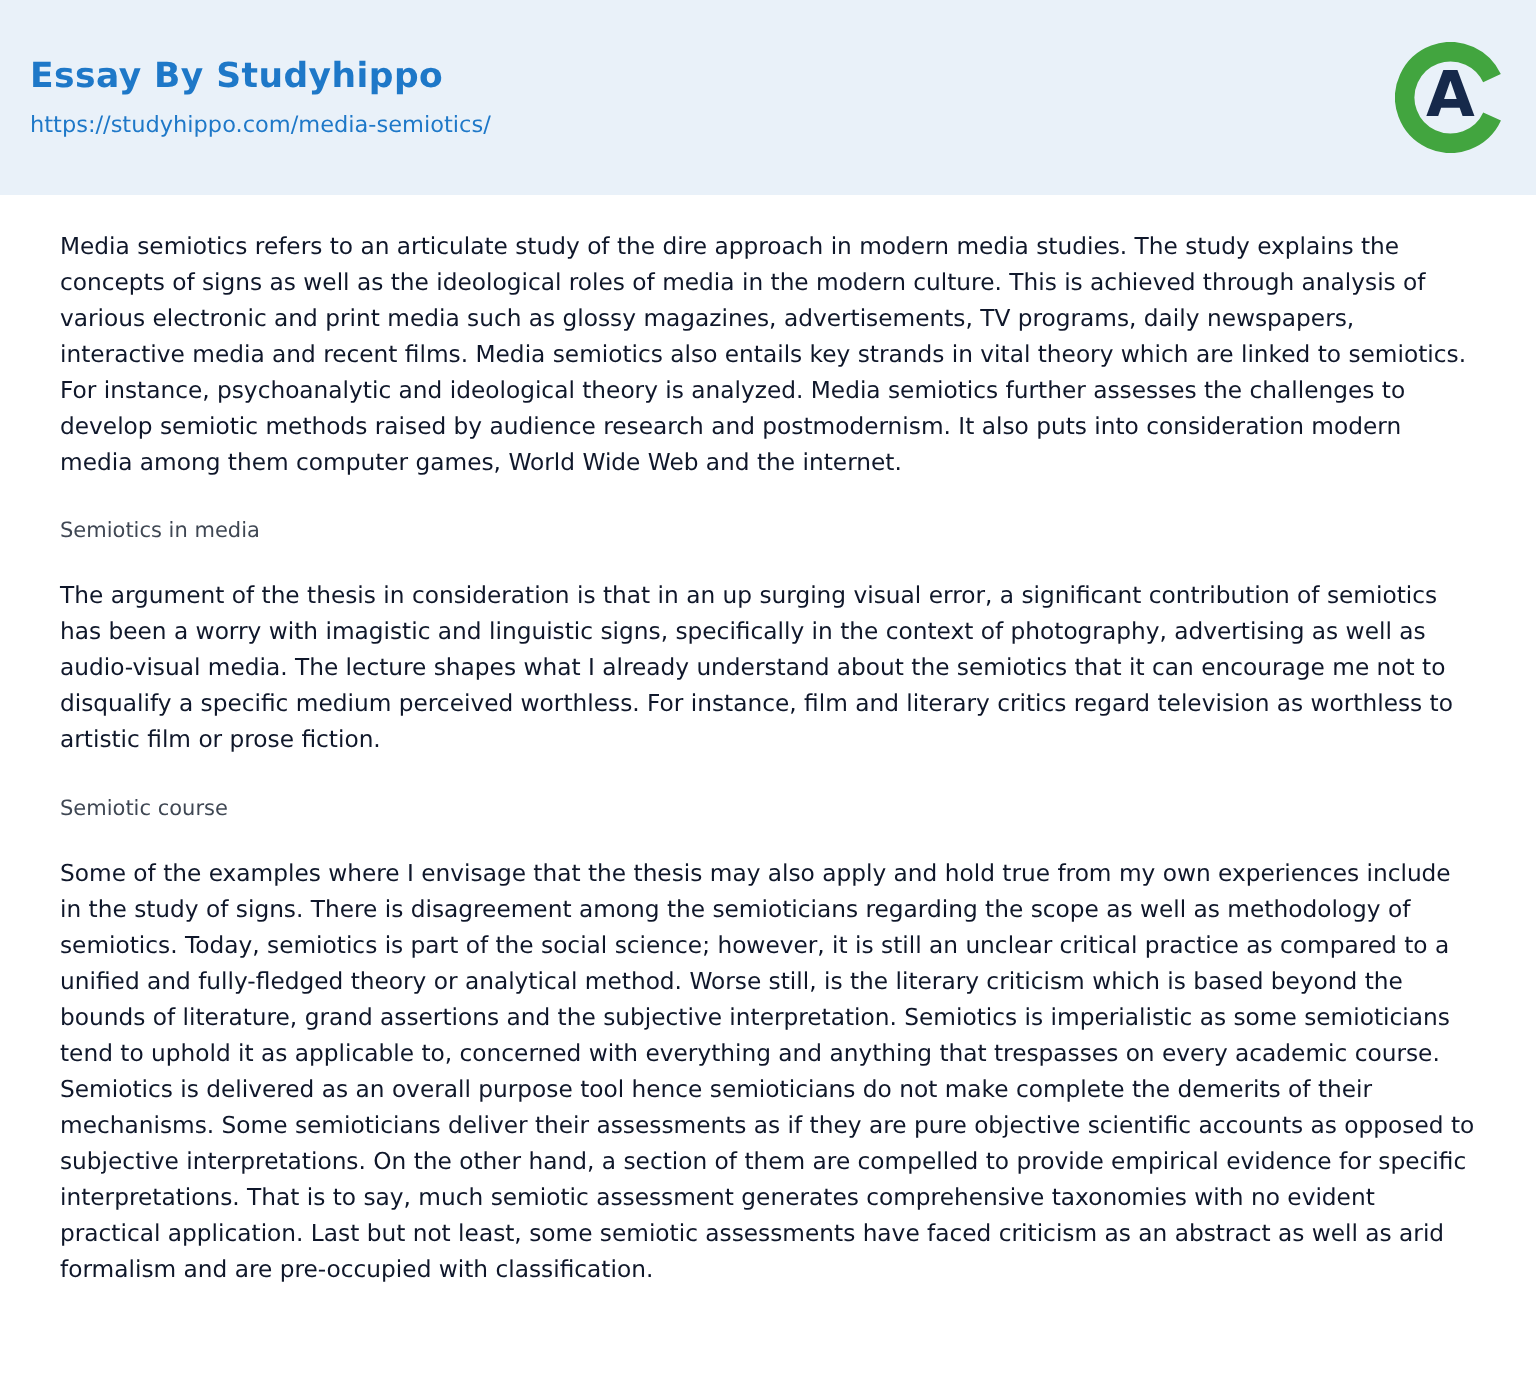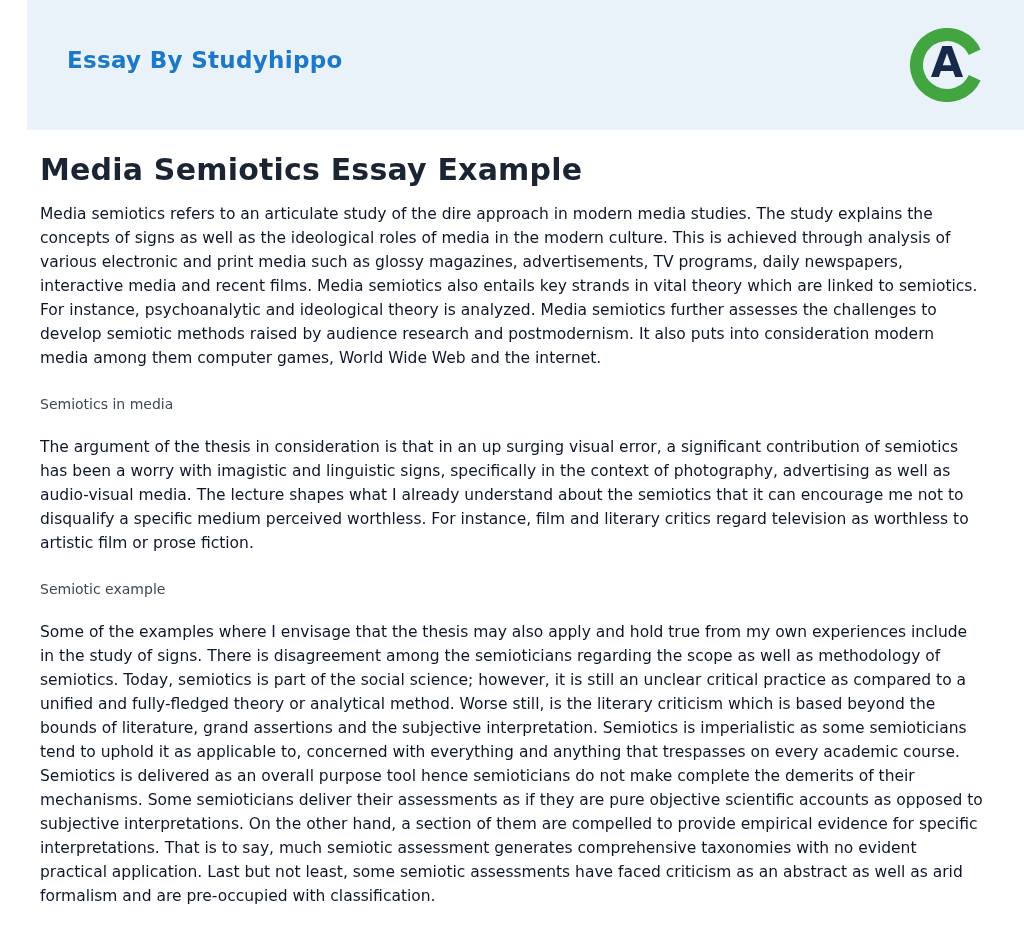--- a/index.html
+++ b/index.html
@@ -10,25 +10,24 @@
     background: #ffffff;
     font-family: "DejaVu Sans", sans-serif;
     overflow: hidden;
   }
   .page { width: 1024px; min-height: 933px; background: #ffffff; }
 
   
   .header {
     background: #e9f1f9;
     height: 130px;
-    padding: 0 40px;
+    padding: 0 20px;
     display: flex;
     align-items: center;
     justify-content: space-between;
-    margin-left: 27px;
   }
   .header-text { display: flex; flex-direction: column; justify-content: center; }
   .site-title {
     margin: 0 0 10px 0;
     font-size: 23px;
     font-weight: bold;
     letter-spacing: 0.3px;
     color: #1e78c8;
   }
   .source-url {
@@ -81,36 +80,36 @@
   }
 </style>
 </head>
 <body>
 
 <div class="page">
 
   <header class="header">
     <div class="header-text">
       <h1 class="site-title">Essay By Studyhippo</h1>
+      <a class="source-url">https://studyhippo.com/media-semiotics/</a>
     </div>
     <div class="logo">
       <svg width="74" height="74" viewBox="0 0 74 74" aria-hidden="true">
         <circle cx="37" cy="37" r="30.5" fill="none" stroke="#42a53f" stroke-width="13" stroke-dasharray="165 27" transform="rotate(24.6 37 37)"></circle>
       </svg>
       <span class="logo-letter">A</span>
     </div>
   </header>
 
   <main class="content">
-    <h2 class="essay-title">Media Semiotics Essay Example</h2>
 
     <p>Media semiotics refers to an articulate study of the dire approach in modern media studies. The study explains the concepts of signs as well as the ideological roles of media in the modern culture. This is achieved through analysis of various electronic and print media such as glossy magazines, advertisements, TV programs, daily newspapers, interactive media and recent films. Media semiotics also entails key strands in vital theory which are linked to semiotics. For instance, psychoanalytic and ideological theory is analyzed. Media semiotics further assesses the challenges to develop semiotic methods raised by audience research and postmodernism. It also puts into consideration modern media among them computer games, World Wide Web and the internet.</p>
 
     <h3 class="section-heading">Semiotics in media</h3>
 
     <p>The argument of the thesis in consideration is that in an up surging visual error, a significant contribution of semiotics has been a worry with imagistic and linguistic signs, specifically in the context of photography, advertising as well as audio-visual media. The lecture shapes what I already understand about the semiotics that it can encourage me not to disqualify a specific medium perceived worthless. For instance, film and literary critics regard television as worthless to artistic film or prose fiction.</p>
 
-    <h3 class="section-heading">Semiotic example</h3>
+    <h3 class="section-heading">Semiotic course</h3>
 
     <p>Some of the examples where I envisage that the thesis may also apply and hold true from my own experiences include in the study of signs. There is disagreement among the semioticians regarding the scope as well as methodology of semiotics. Today, semiotics is part of the social science; however, it is still an unclear critical practice as compared to a unified and fully-fledged theory or analytical method. Worse still, is the literary criticism which is based beyond the bounds of literature, grand assertions and the subjective interpretation. Semiotics is imperialistic as some semioticians tend to uphold it as applicable to, concerned with everything and anything that trespasses on every academic course. Semiotics is delivered as an overall purpose tool hence semioticians do not make complete the demerits of their mechanisms. Some semioticians deliver their assessments as if they are pure objective scientific accounts as opposed to subjective interpretations. On the other hand, a section of them are compelled to provide empirical evidence for specific interpretations. That is to say, much semiotic assessment generates comprehensive taxonomies with no evident practical application. Last but not least, some semiotic assessments have faced criticism as an abstract as well as arid formalism and are pre-occupied with classification.</p>
   </main>
 
 </div>
 
 </body></html>

